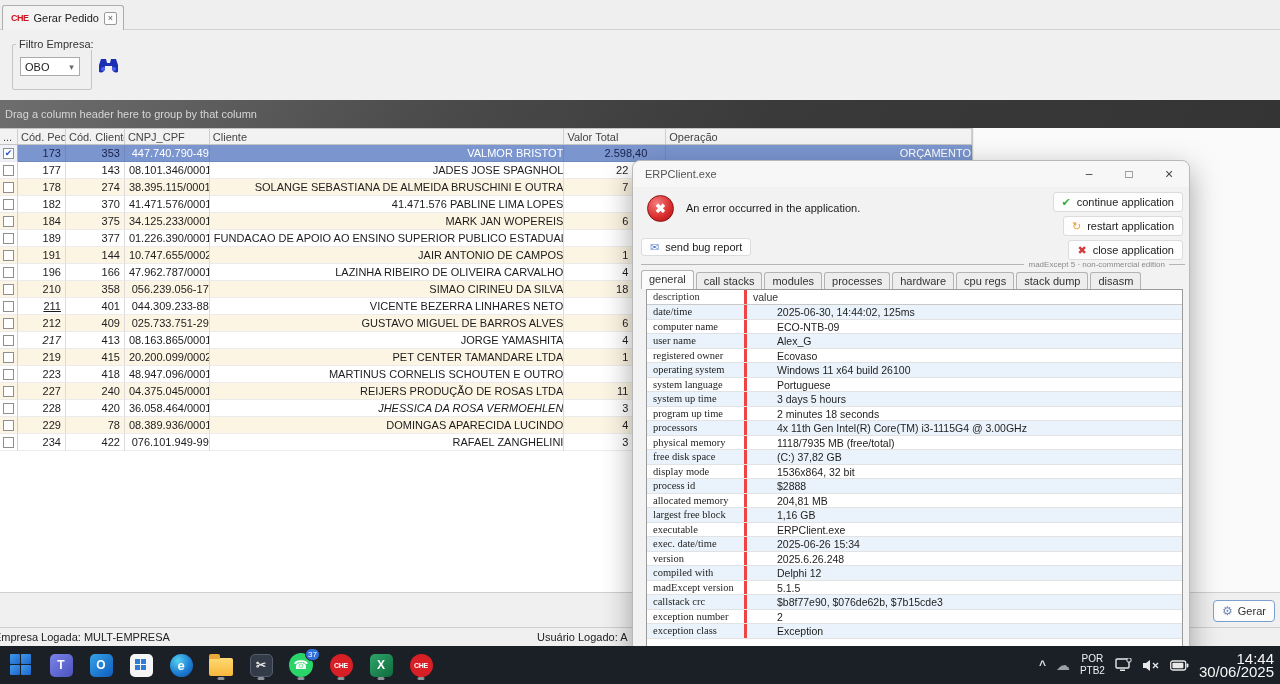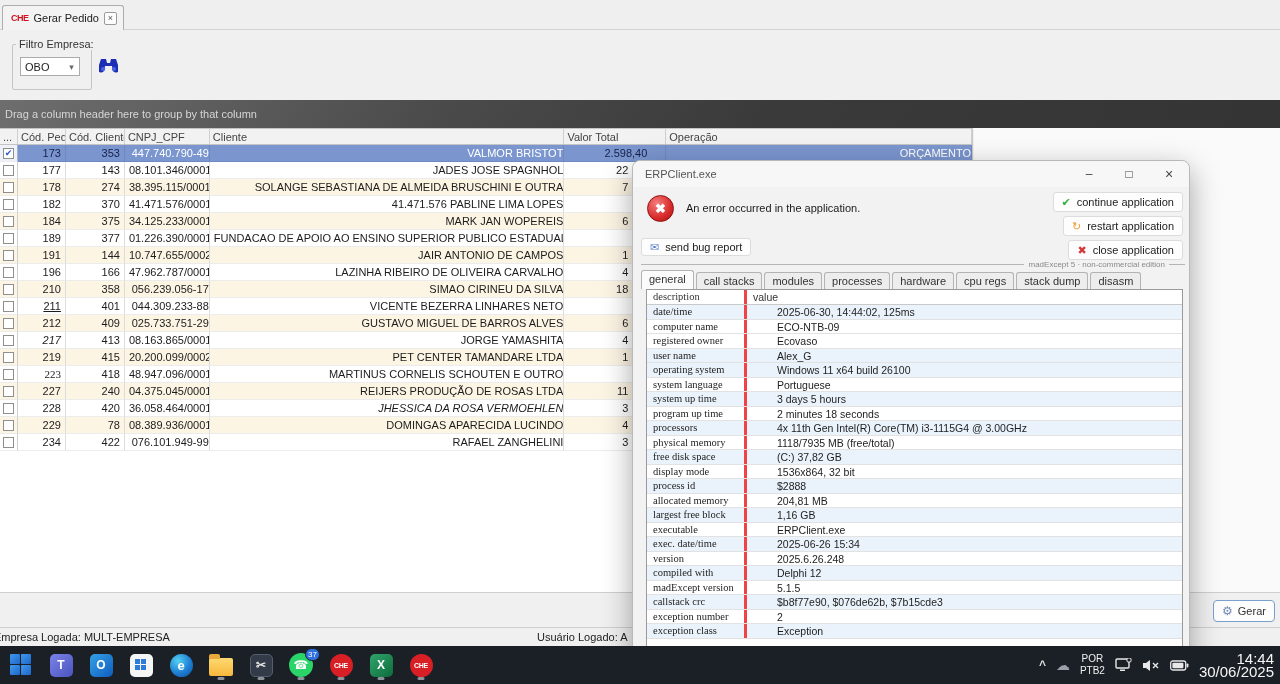--- a/index.html
+++ b/index.html
@@ -312,21 +312,21 @@
           <div class="cell num" style="width: 59px;">415</div>
           <div class="cell txt" style="width: 85px;">20.200.099/0002-63</div>
           <div class="cell txt" style="width: 355px;">PET CENTER TAMANDARE LTDA</div>
           <div class="cell valor num" style="width: 102px;">1</div>
           <div class="cell txt" style="width: 306px;"></div>
         </div>
         <div class="grow">
           <div class="c0">
             <div class="chk"></div>
           </div>
-          <div class="cell num" style="width: 48px; font-family: Liberation Serif, serif;">223</div>
+          <div class="cell num" style="width: 48px;">223</div>
           <div class="cell num" style="width: 59px;">418</div>
           <div class="cell txt" style="width: 85px;">48.947.096/0001-26</div>
           <div class="cell txt" style="width: 355px;">MARTINUS CORNELIS SCHOUTEN E OUTRO</div>
           <div class="cell valor num" style="width: 102px;"></div>
           <div class="cell txt" style="width: 306px;"></div>
         </div>
         <div class="grow alt">
           <div class="c0">
             <div class="chk"></div>
           </div>
@@ -435,27 +435,27 @@
       </div>
       <div id="dlg-table-rows">
           <div class="dt-row alt">
             <span class="dc desc">date/time</span>
             <span class="dc val">2025-06-30, 14:44:02, 125ms</span>
           </div>
           <div class="dt-row">
             <span class="dc desc">computer name</span>
             <span class="dc val">ECO-NTB-09</span>
           </div>
+          <div class="dt-row alt">
+            <span class="dc desc">user name</span>
+            <span class="dc val">Alex_G</span>
+          </div>
           <div class="dt-row">
             <span class="dc desc">registered owner</span>
             <span class="dc val">Ecovaso</span>
-          </div>
-          <div class="dt-row alt">
-            <span class="dc desc">user name</span>
-            <span class="dc val">Alex_G</span>
           </div>
           <div class="dt-row alt">
             <span class="dc desc">operating system</span>
             <span class="dc val">Windows 11 x64 build 26100</span>
           </div>
           <div class="dt-row">
             <span class="dc desc">system language</span>
             <span class="dc val">Portuguese</span>
           </div>
           <div class="dt-row alt">

